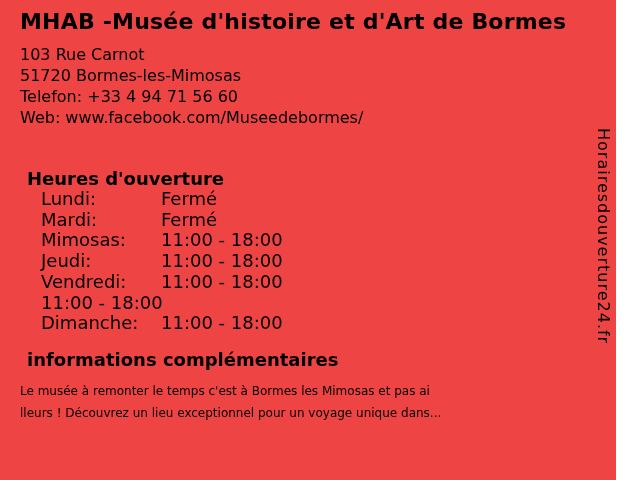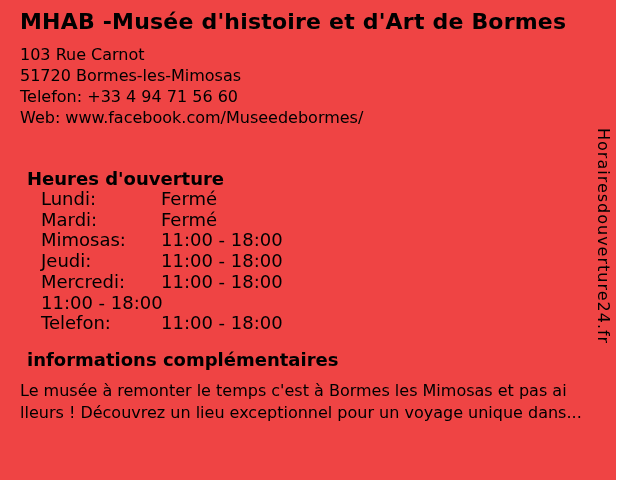--- a/index.html
+++ b/index.html
@@ -55,21 +55,21 @@
     margin-left: 21px;
   }
   .hours-row { display: flex; }
   .hours-day { width: 120px; }
   .hours-time { white-space: nowrap; }
   .info-text {
     position: absolute;
     top: 380px;
     left: 20px;
     width: 590px;
-    font-size: 16px;
+    font-size: 12px;
     line-height: 22px;
     white-space: nowrap;
   }
   .watermark {
     position: absolute;
     top: 128px;
     right: 3px;
     writing-mode: vertical-rl;
     text-orientation: mixed;
     font-size: 16px;
@@ -105,28 +105,28 @@
     </div>
     <div class="hours-row">
       <span class="hours-day">Mimosas:</span>
       <span class="hours-time">11:00 - 18:00</span>
     </div>
     <div class="hours-row">
       <span class="hours-day">Jeudi:</span>
       <span class="hours-time">11:00 - 18:00</span>
     </div>
     <div class="hours-row">
-      <span class="hours-day">Mercredi:</span>
+      <span class="hours-day">Vendredi:</span>
       <span class="hours-time">11:00 - 18:00</span>
     </div>
     <div class="hours-row">
       <span class="hours-time">11:00 - 18:00</span>
     </div>
     <div class="hours-row">
-      <span class="hours-day">Telefon:</span>
+      <span class="hours-day">Dimanche:</span>
       <span class="hours-time">11:00 - 18:00</span>
     </div>
   </div>
 
   <h2 class="section-heading heading-info">informations complémentaires</h2>
 
   <div class="info-text">
     <div>Le musée à remonter le temps c'est à Bormes les Mimosas et pas ai</div>
     <div>lleurs ! Découvrez un lieu exceptionnel pour un voyage unique dans...</div>
   </div>

